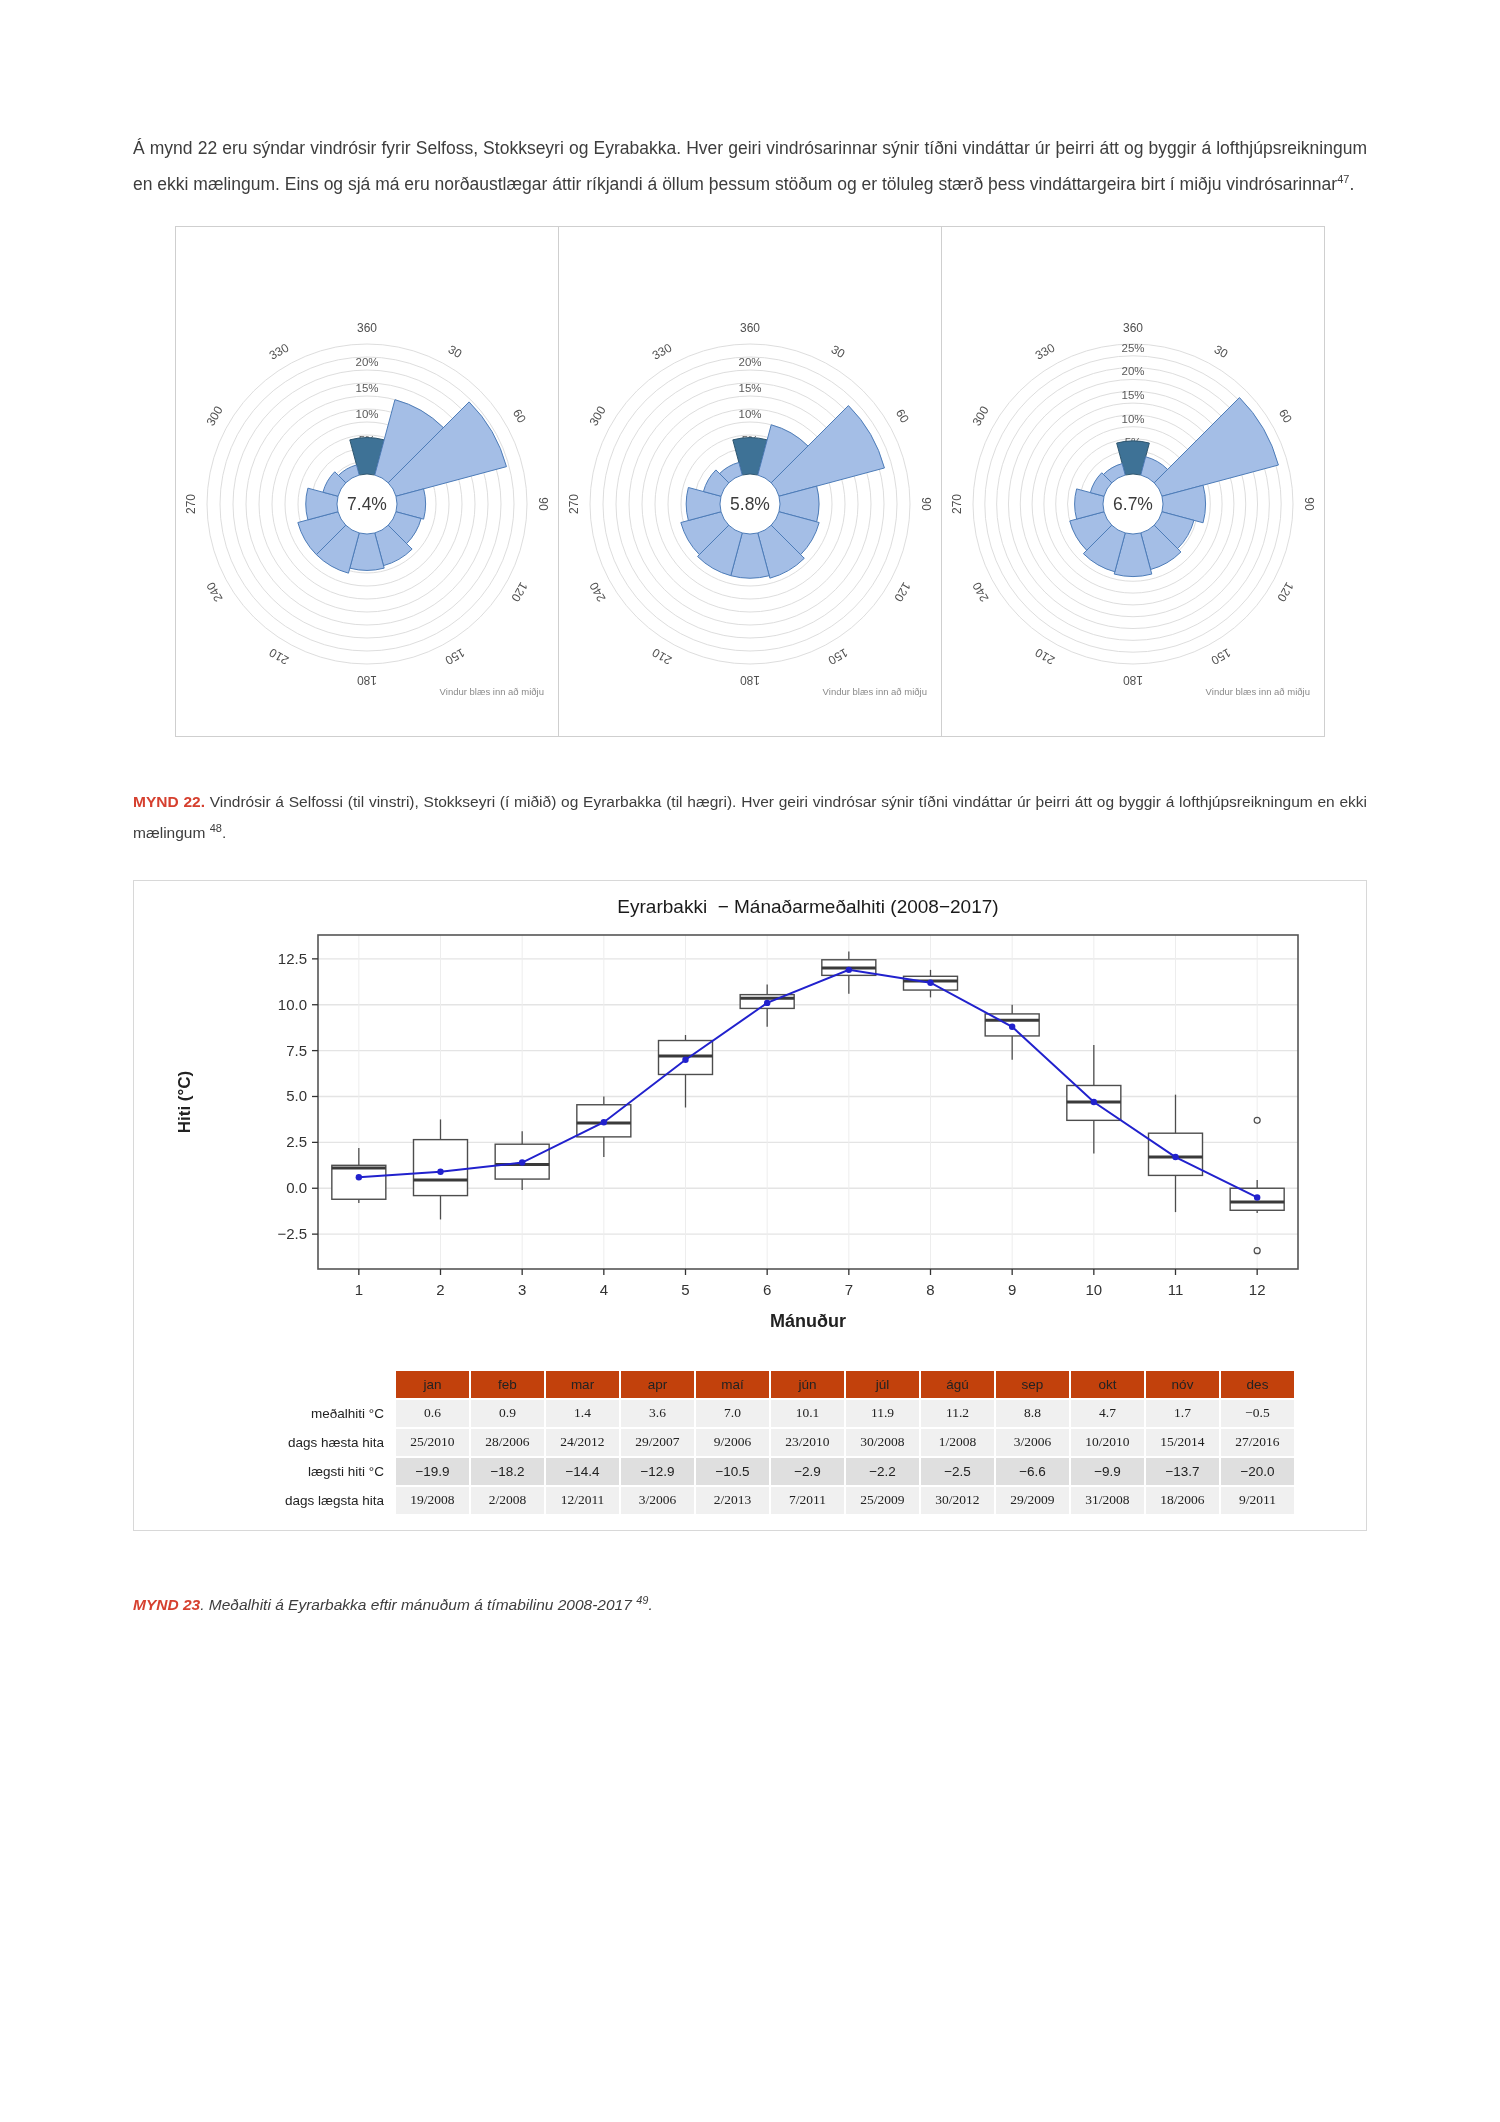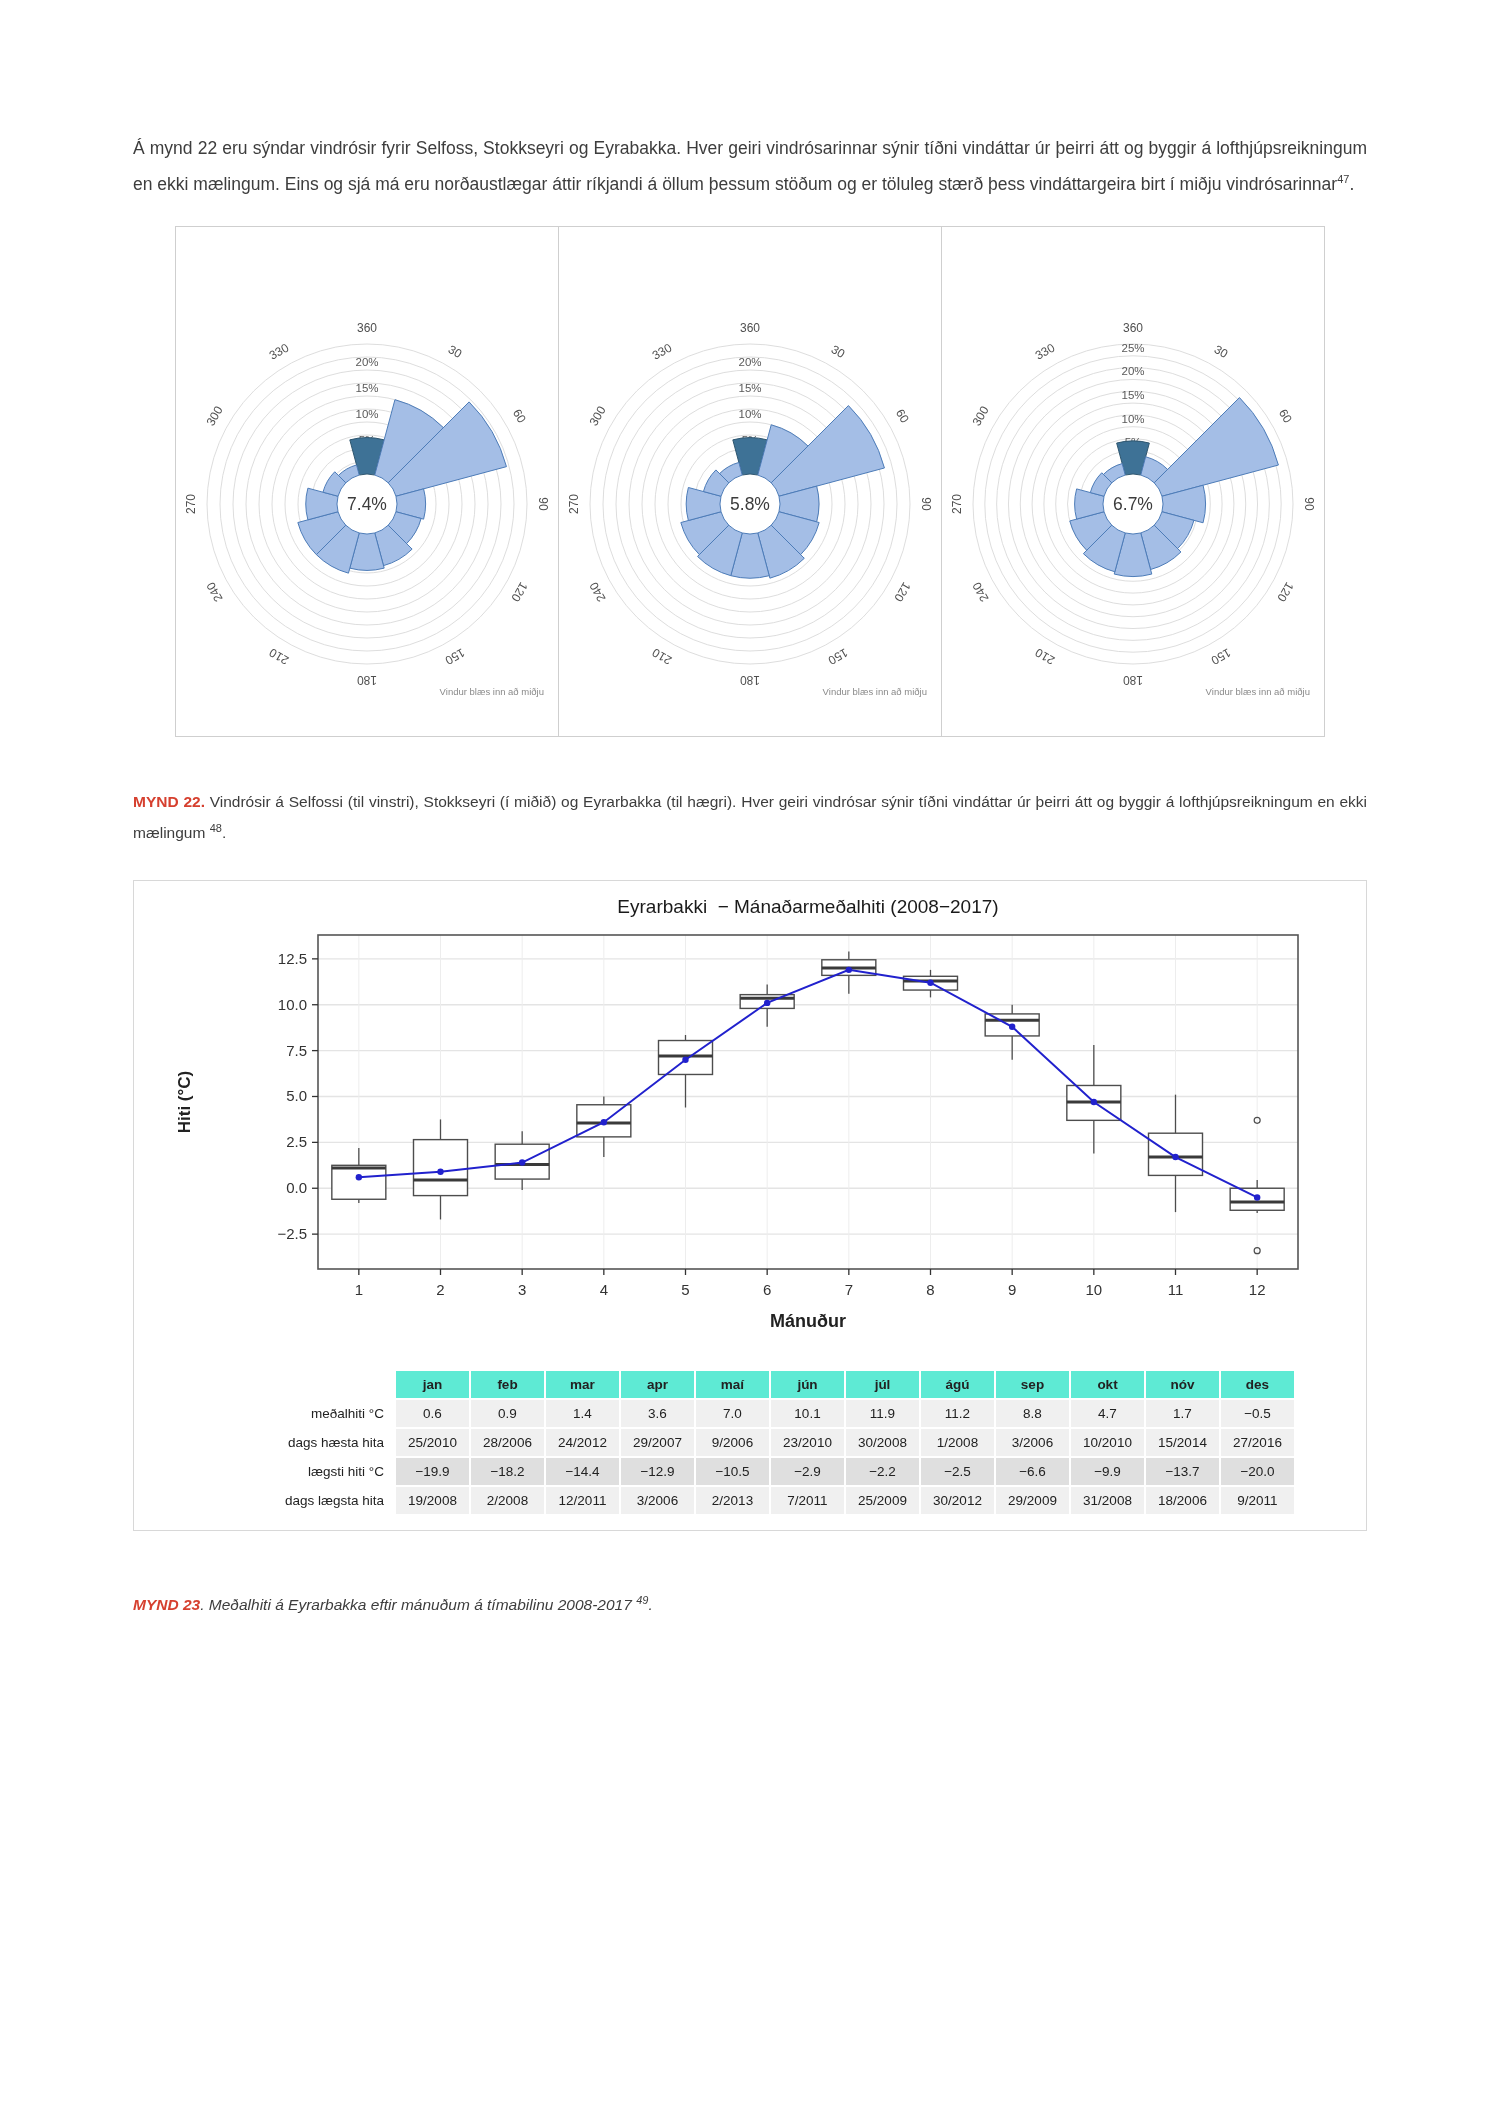--- a/index.html
+++ b/index.html
@@ -16,23 +16,23 @@
   .caption{margin:0;font-size:15.5px;line-height:26px;color:#3d3d3d;text-align:justify;}
   .cap22{margin-top:52px;}
   .cap23{margin-top:56px;font-style:italic;}
   .cap-label{color:#d6402f;font-weight:700;}
   
   .fig-box{margin-top:34px;border:1px solid #d8d8d8;background:#fff;padding:6px 16px 14px 16px;}
   .fig-box svg{display:block;}
   table.stats{border-collapse:separate;border-spacing:2px;margin:2px 0 0 86px;font-size:13.5px;color:#222;}
   table.stats th, table.stats td{padding:0;height:27px;vertical-align:middle;}
   table.stats td, table.stats th.colhead{width:73px;text-align:center;}
-  table.stats th.colhead{background:#5eead4;font-weight:700;}
+  table.stats th.colhead{background:#c2410c;font-weight:400;}
   table.stats th.rowlabel{width:146px;text-align:right;padding-right:10px;font-weight:400;background:#fff;white-space:nowrap;}
-  table.stats tr.odd td{background:#f0f0f0;}
+  table.stats tr.odd td{background:#f0f0f0;font-family:Liberation Serif, serif;}
   table.stats tr.even td{background:#dfdfdf;}
   
   .fn-rule{margin-top:44px;width:270px;border-top:2px solid #3a3a3a;height:0;}
   .footnotes{margin-top:10px;font-size:15.5px;line-height:33px;color:#3d3d3d;}
   .footnotes sup{font-size:10.5px;}
   
   .footer{position:absolute;left:141px;top:2012px;font-size:21px;letter-spacing:0.3px;}
   .efla{color:#da3a2c;font-weight:700;}
   .verk{color:#8d939c;margin-left:7px;letter-spacing:0.6px;}
 </style>

